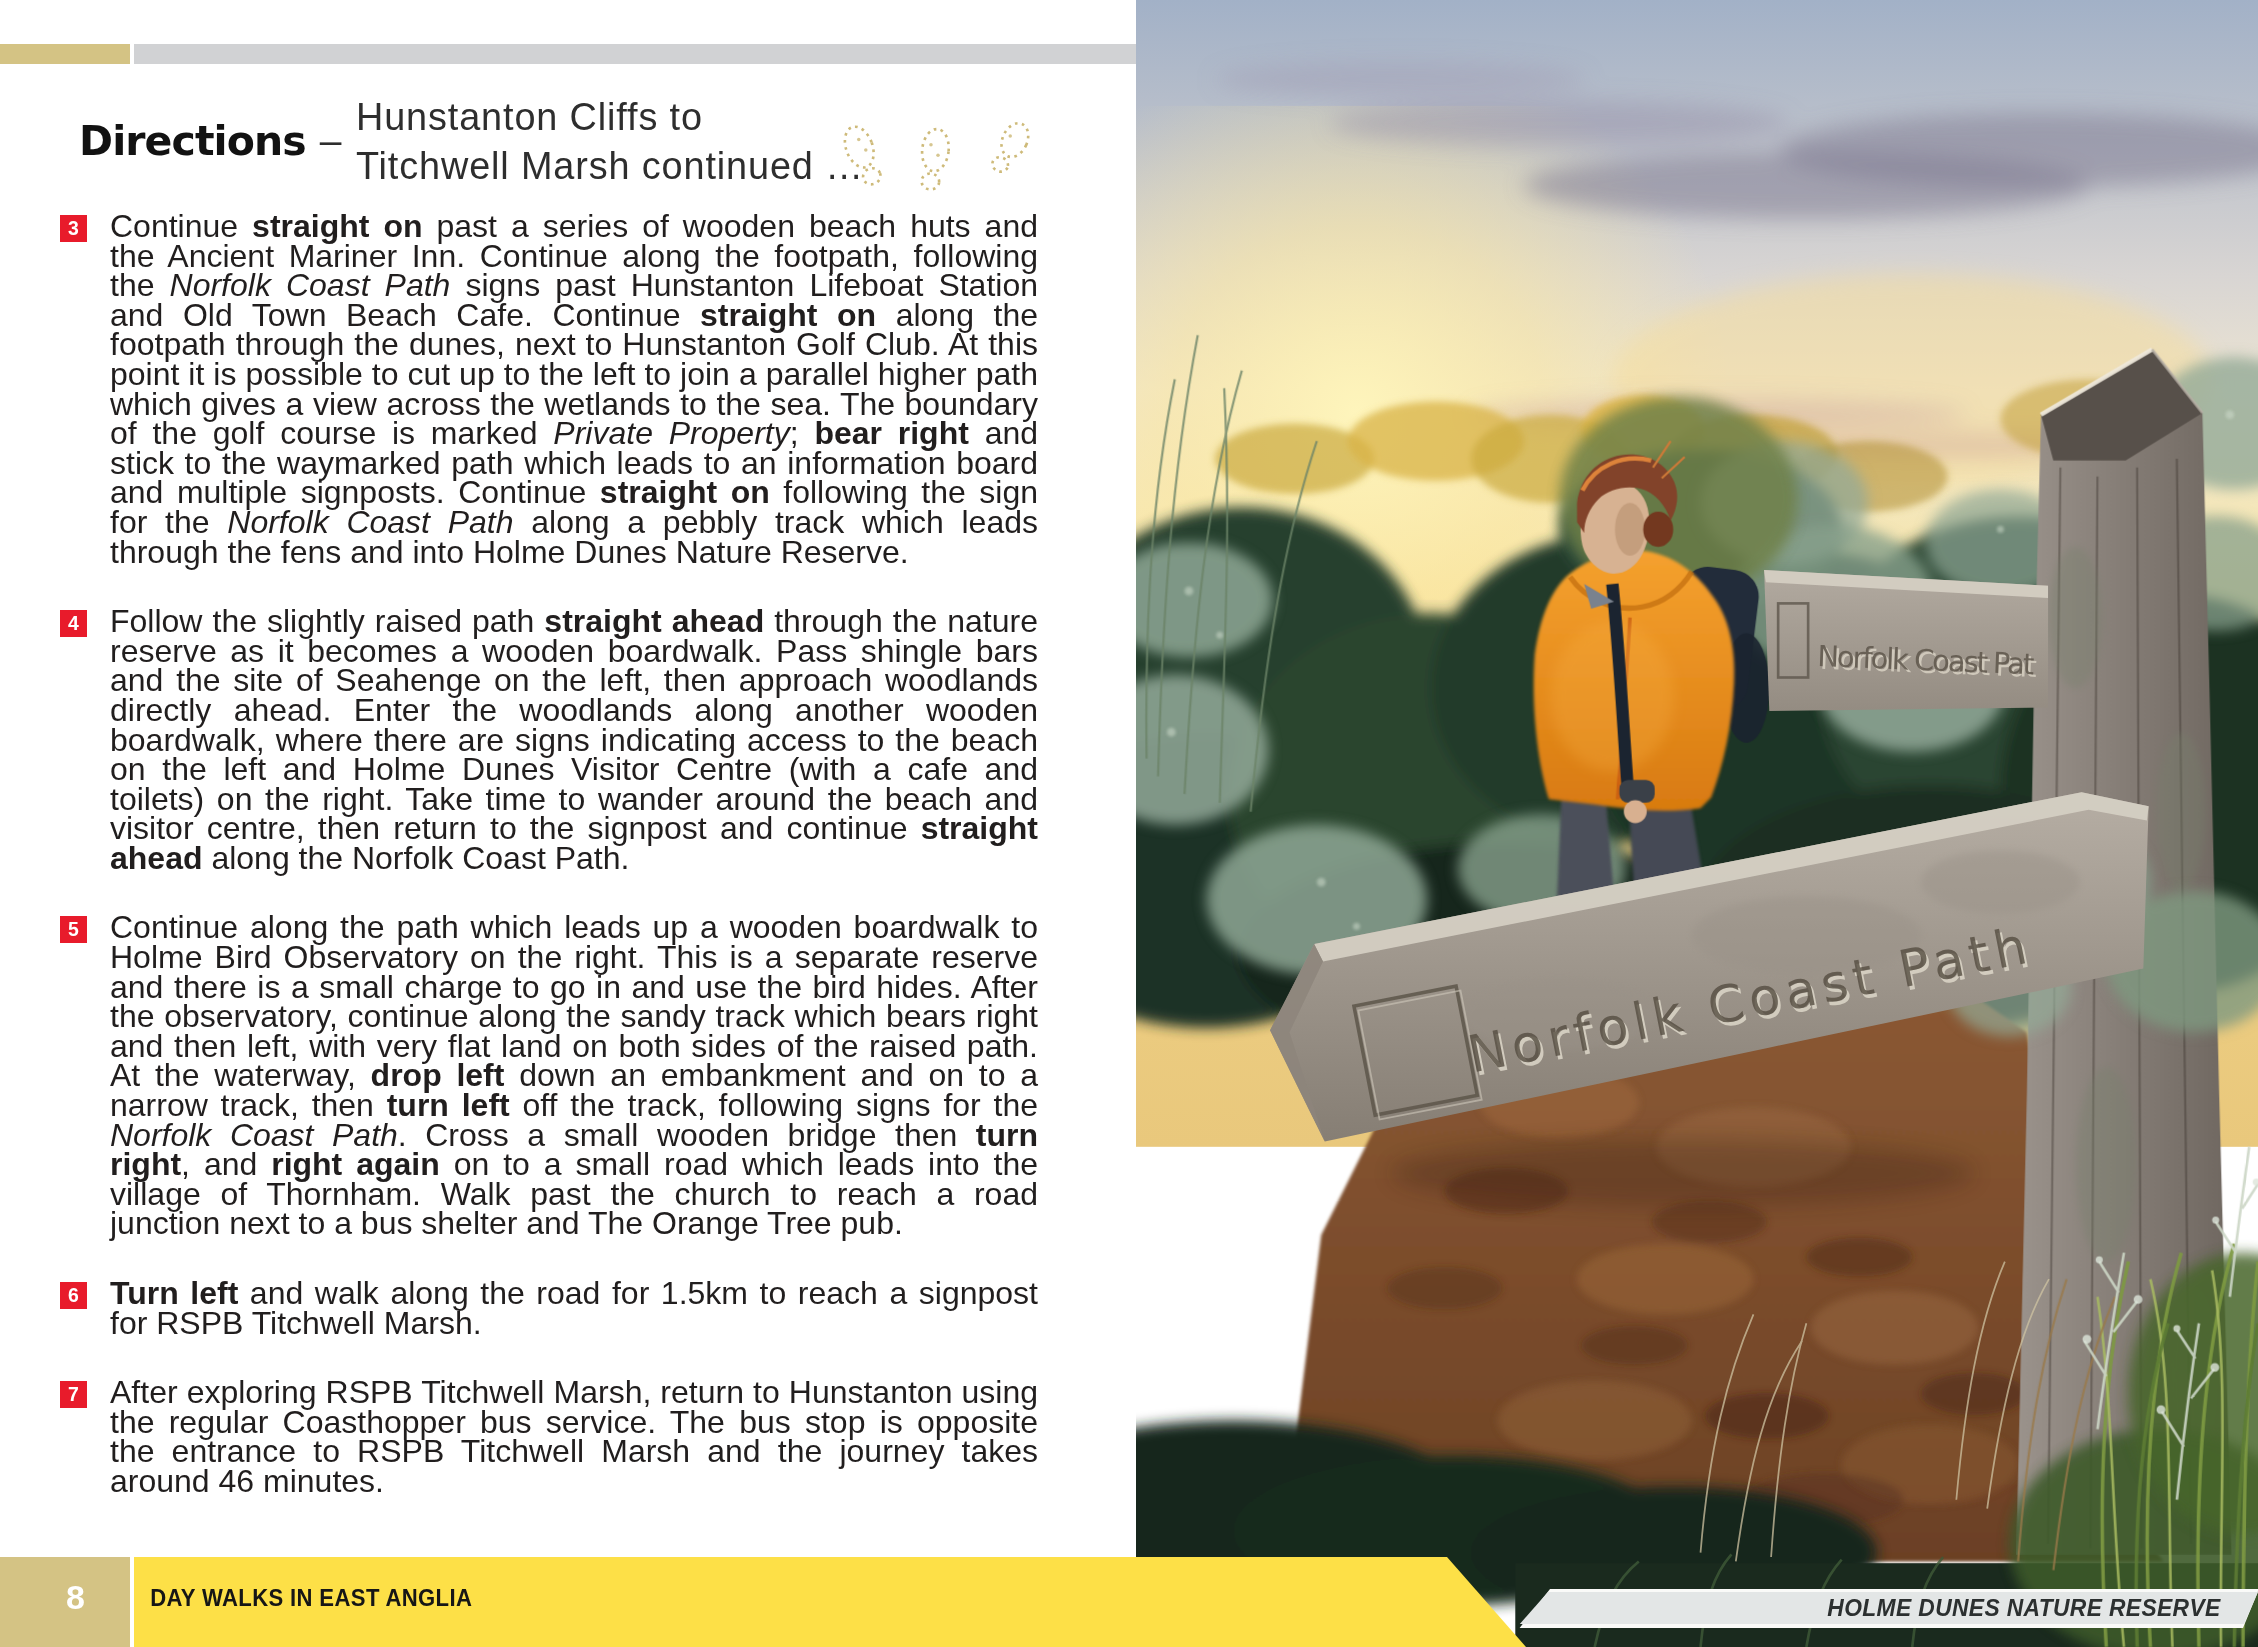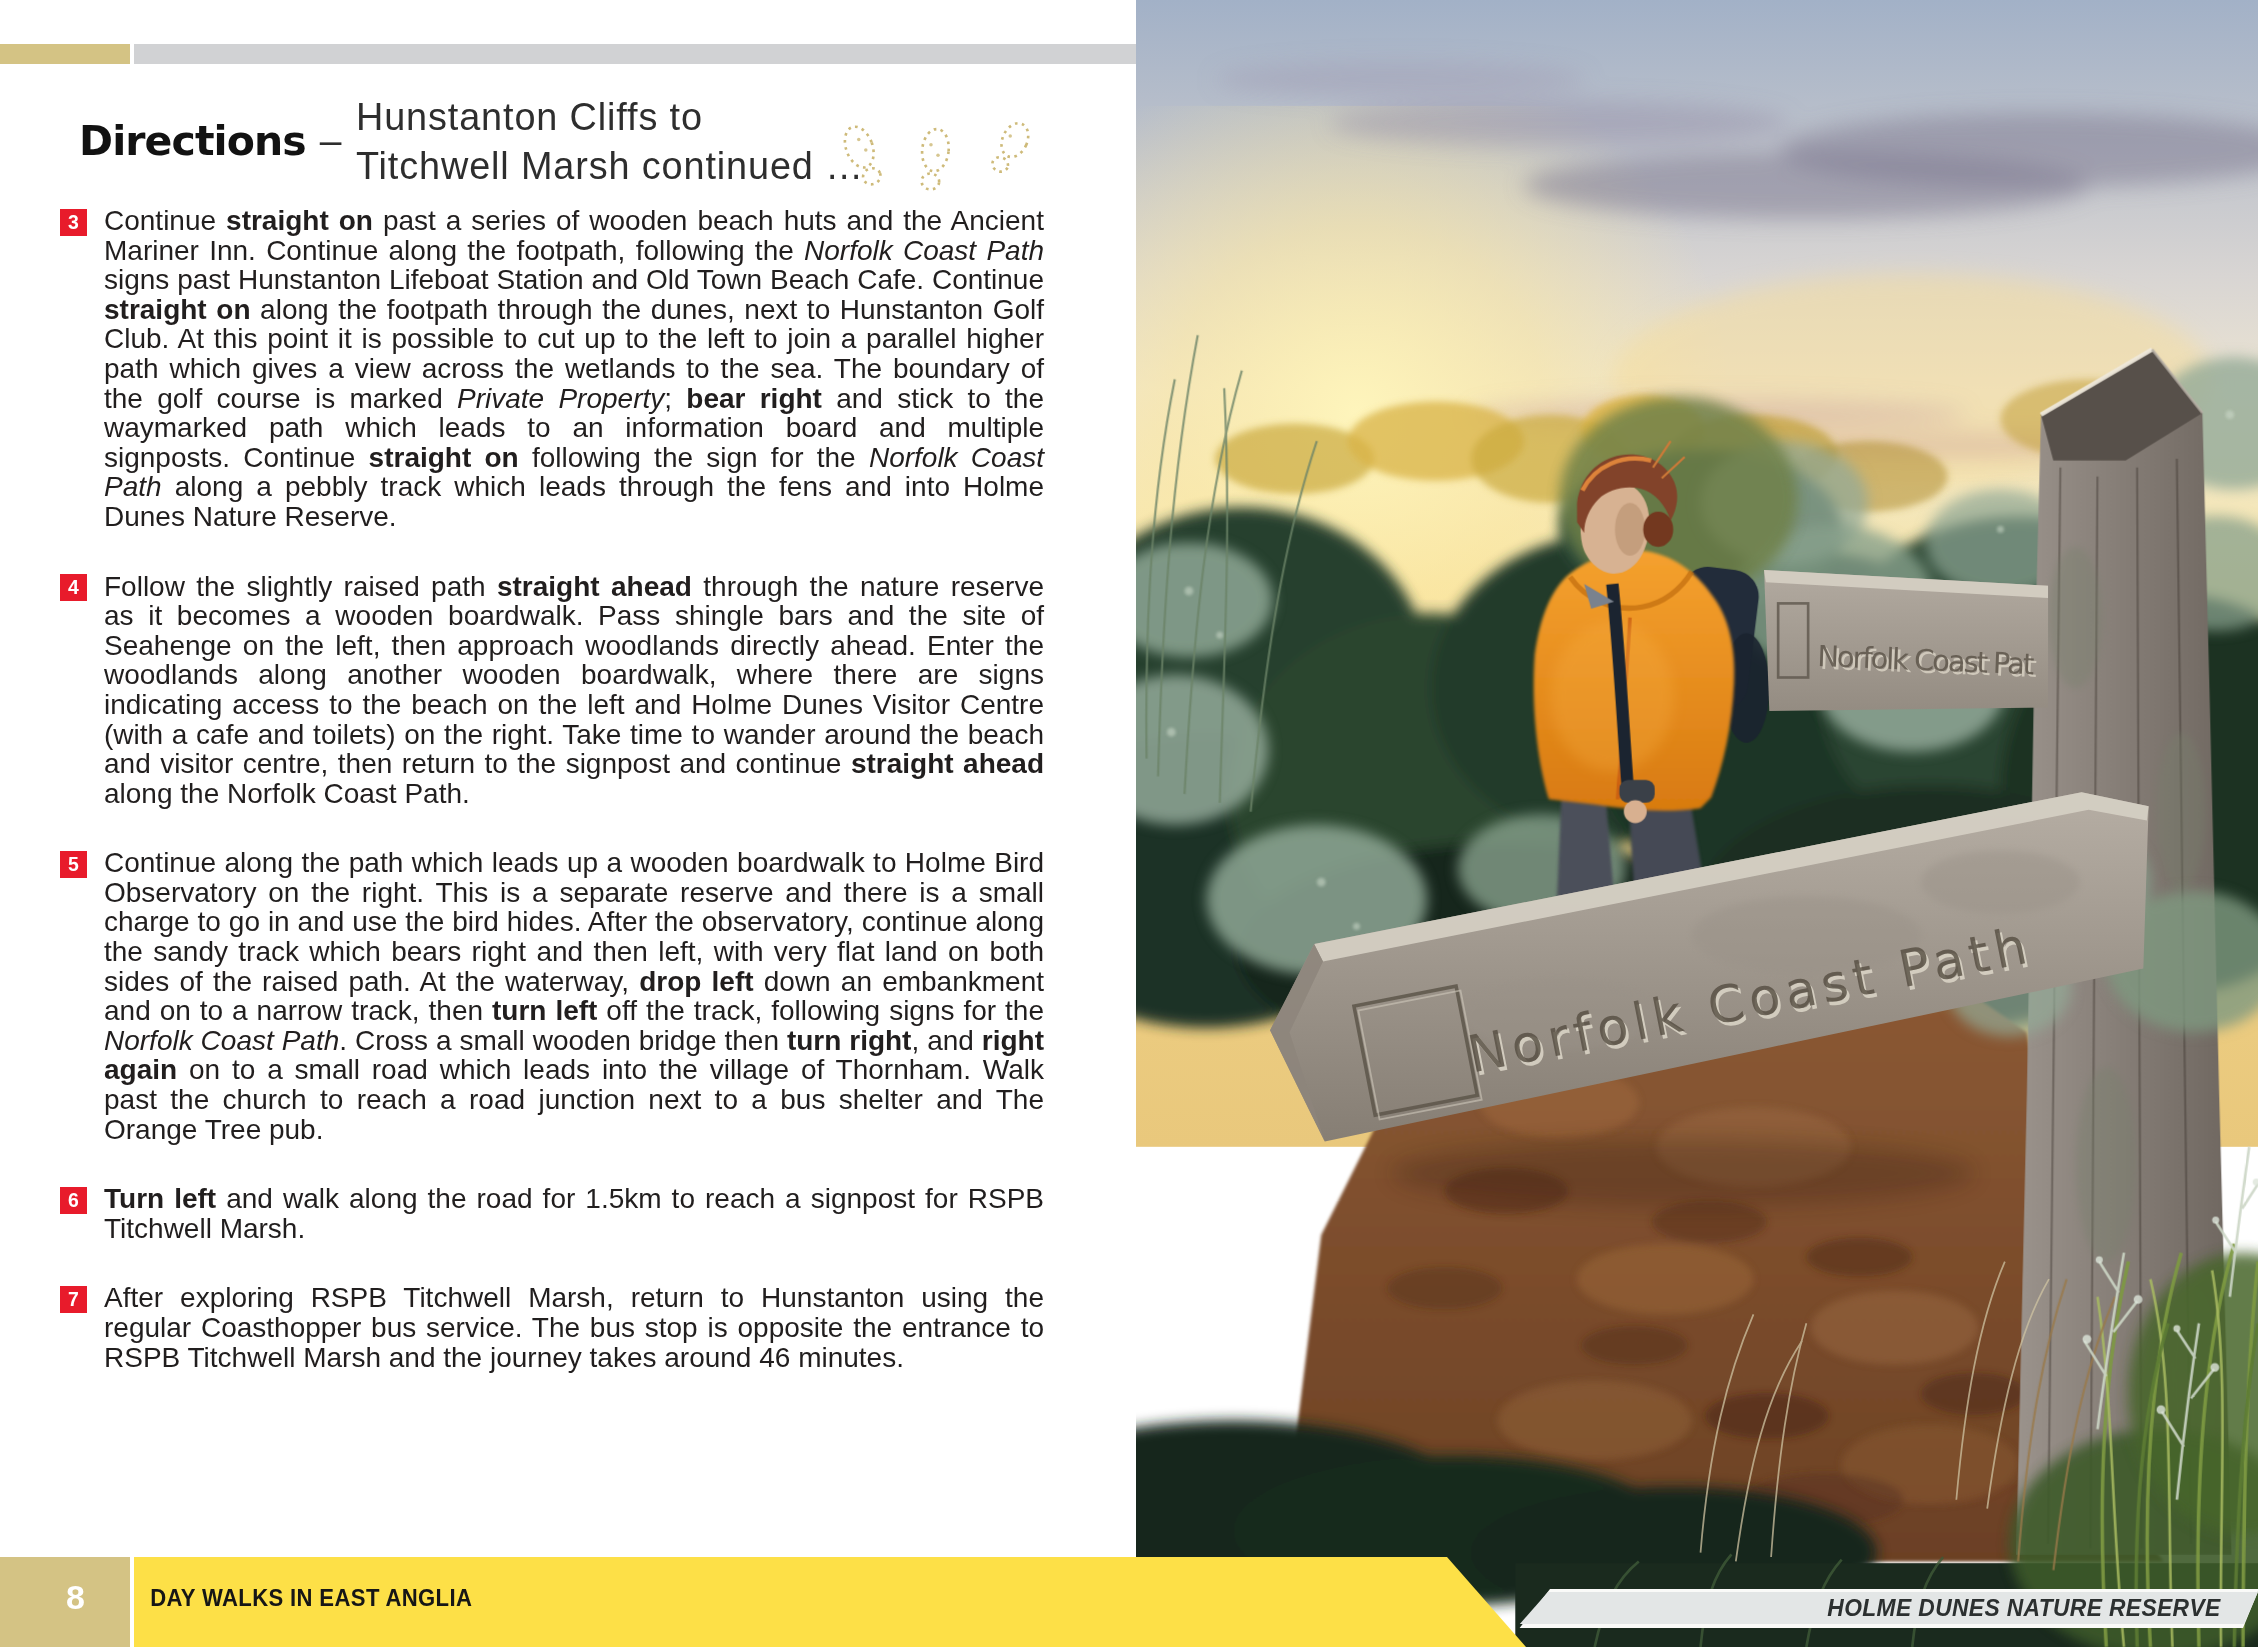--- a/index.html
+++ b/index.html
@@ -13,21 +13,21 @@
   .title .t-bold{font-family:"DejaVu Sans",sans-serif;font-weight:800;font-size:41px;color:#121212;letter-spacing:-0.9px;line-height:46px;}
   .title .t-dash{font-weight:300;font-size:39px;color:#2e2e2e;margin:0 14px;line-height:46px;}
   .title .t-light{font-weight:300;font-size:39px;color:#2e2e2e;letter-spacing:0.9px;line-height:49px;transform:scaleX(.97);transform-origin:left top;}
   
   .boots{position:absolute;left:820px;top:120px;width:229px;height:76px;}
   
   .steps{position:absolute;left:104px;top:206px;width:940px;margin:0;padding:0;list-style:none;}
   .step{position:relative;margin:0 0 40px 0;}
   .badge{position:absolute;left:-44px;top:2.6px;width:27px;height:27px;background:#e81b2b;color:#fff;
          font-weight:bold;font-size:19.4px;line-height:27px;text-align:center;}
-  .step-text{margin:0;font-size:28px;line-height:29.6px;color:#211e1e;text-align:justify;}
+  .step-text{margin:6px;font-size:32px;line-height:29.6px;color:#211e1e;text-align:justify;}
   .seg-b{font-weight:bold;}
   .seg-i{font-style:italic;}
   
   .photo{position:absolute;left:1136px;top:0;width:1122px;height:1647px;z-index:1;}
   .photo svg{display:block;width:100%;height:100%;}
   
   .f-tan{position:absolute;left:0;top:1557px;width:130px;height:90px;background:#d4c384;z-index:3;}
   .f-page{display:block;text-align:center;padding-top:21px;padding-left:21px;color:#ffffff;font-weight:bold;font-size:34px;}
   .f-gray{position:absolute;left:134px;top:1557px;width:1392px;height:90px;background:#fde047;z-index:3;
           clip-path:polygon(0 0,1313px 0,1392px 90px,0 90px);}

